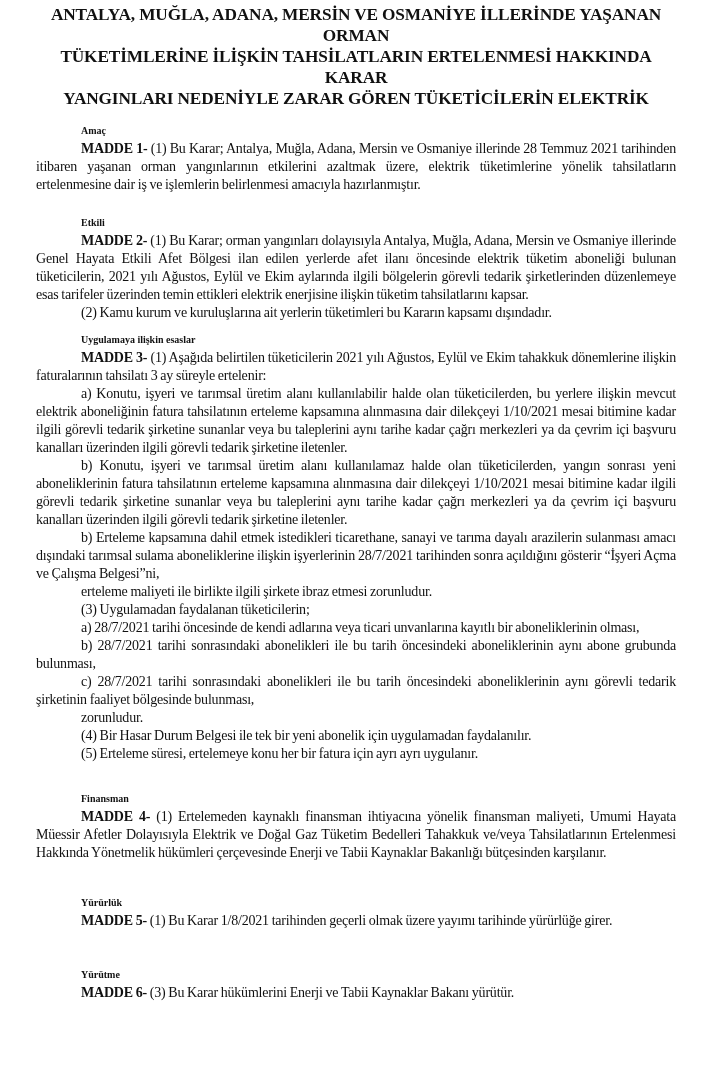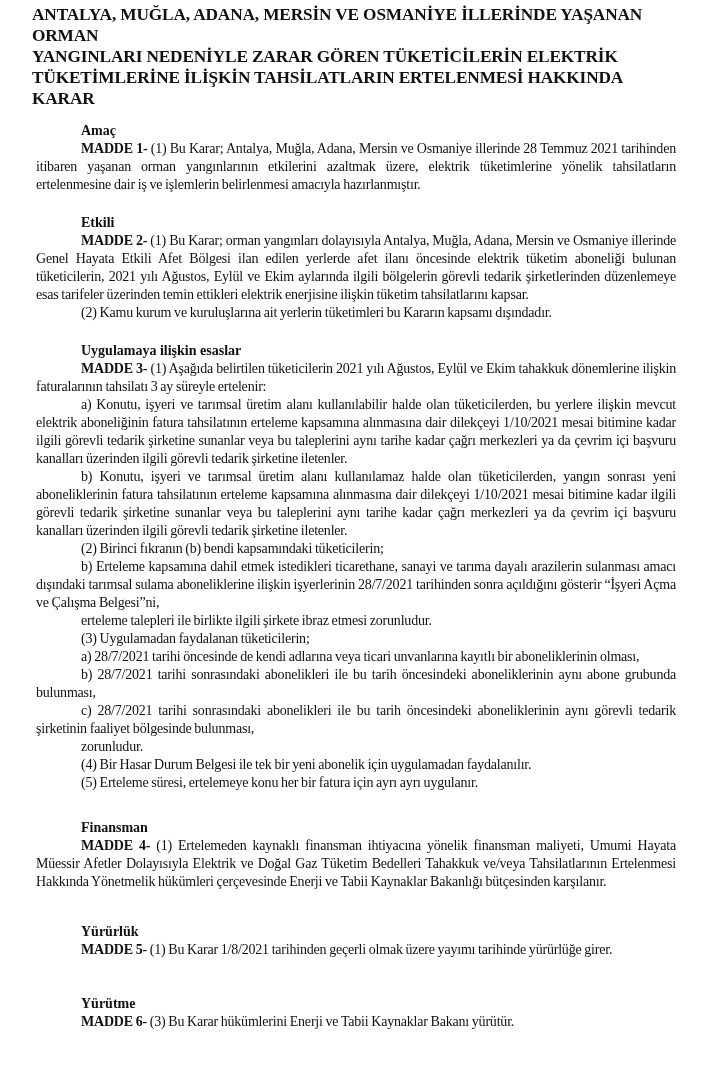--- a/index.html
+++ b/index.html
@@ -2,65 +2,64 @@
 <html><head>
 <meta charset="utf-8">
 <style>
   html, body { margin: 0; padding: 0; background: #ffffff; }
   body {
     width: 712px; height: 1078px; overflow: hidden; position: relative;
     font-family: "Liberation Serif", serif; color: #111111;
   }
   .page { position: absolute; left: 36px; top: 4px; width: 640px; }
   .title {
-    font-weight: bold; font-size: 17.3px; line-height: 21px;
+    font-weight: bold; text-align: center; font-size: 17.3px; line-height: 21px;
     margin: 0 0 0 -4px; width: 648px; letter-spacing: -0.15px;
   }
   .section { margin-top: 17px; }
   .heading {
-    font-weight: bold; font-size: 14px; line-height: 18px; padding-left: 45px;
+    font-weight: bold; font-size: 10px; line-height: 18px; padding-left: 45px;
     margin: 0;
   }
   p {
     margin: 0; font-size: 14px; line-height: 18px; text-align: justify;
     letter-spacing: -0.2px; word-spacing: -0.5px;
   }
   p.ind { text-indent: 45px; }
   p.last-left { text-align-last: left; }
   .madde { font-weight: bold; }
 </style>
 </head>
 <body>
 
 <div class="page">
   <div class="title">
     <div>ANTALYA, MUĞLA, ADANA, MERSİN VE OSMANİYE İLLERİNDE YAŞANAN ORMAN</div>
+    <div>TÜKETİMLERİNE İLİŞKİN TAHSİLATLARIN ERTELENMESİ HAKKINDA KARAR</div>
     <div>YANGINLARI NEDENİYLE ZARAR GÖREN TÜKETİCİLERİN ELEKTRİK</div>
-    <div>TÜKETİMLERİNE İLİŞKİN TAHSİLATLARIN ERTELENMESİ HAKKINDA KARAR</div>
   </div>
 
   <div class="section" style="margin-top:13px;">
     <div class="heading">Amaç</div>
     <p class="ind last-left"><span class="madde">MADDE 1-</span><span> (1) Bu Karar; Antalya, Muğla, Adana, Mersin ve Osmaniye illerinde 28 Temmuz 2021 tarihinden itibaren yaşanan orman yangınlarının etkilerini azaltmak üzere, elektrik tüketimlerine yönelik tahsilatların ertelenmesine dair iş ve işlemlerin belirlenmesi amacıyla hazırlanmıştır.</span></p>
   </div>
 
   <div class="section" style="margin-top:20px;">
     <div class="heading">Etkili</div>
     <p class="ind last-left"><span class="madde">MADDE 2-</span><span> (1) Bu Karar; orman yangınları dolayısıyla Antalya, Muğla, Adana, Mersin ve Osmaniye illerinde Genel Hayata Etkili Afet Bölgesi ilan edilen yerlerde afet ilanı öncesinde elektrik tüketim aboneliği bulunan tüketicilerin, 2021 yılı Ağustos, Eylül ve Ekim aylarında ilgili bölgelerin görevli tedarik şirketlerinden düzenlemeye esas tarifeler üzerinden temin ettikleri elektrik enerjisine ilişkin tüketim tahsilatlarını kapsar.</span></p>
     <p class="ind last-left">(2) Kamu kurum ve kuruluşlarına ait yerlerin tüketimleri bu Kararın kapsamı dışındadır.</p>
   </div>
 
-  <div class="section" style="margin-top:20px;">
+  <div class="section" style="margin-top:9px;">
     <div class="heading">Uygulamaya ilişkin esaslar</div>
     <p class="ind last-left"><span class="madde">MADDE 3-</span><span> (1) Aşağıda belirtilen tüketicilerin 2021 yılı Ağustos, Eylül ve Ekim tahakkuk dönemlerine ilişkin faturalarının tahsilatı 3 ay süreyle ertelenir:</span></p>
     <p class="ind last-left">a) Konutu, işyeri ve tarımsal üretim alanı kullanılabilir halde olan tüketicilerden, bu yerlere ilişkin mevcut elektrik aboneliğinin fatura tahsilatının erteleme kapsamına alınmasına dair dilekçeyi 1/10/2021 mesai bitimine kadar ilgili görevli tedarik şirketine sunanlar veya bu taleplerini aynı tarihe kadar çağrı merkezleri ya da çevrim içi başvuru kanalları üzerinden ilgili görevli tedarik şirketine iletenler.</p>
     <p class="ind last-left">b) Konutu, işyeri ve tarımsal üretim alanı kullanılamaz halde olan tüketicilerden, yangın sonrası yeni aboneliklerinin fatura tahsilatının erteleme kapsamına alınmasına dair dilekçeyi 1/10/2021 mesai bitimine kadar ilgili görevli tedarik şirketine sunanlar veya bu taleplerini aynı tarihe kadar çağrı merkezleri ya da çevrim içi başvuru kanalları üzerinden ilgili görevli tedarik şirketine iletenler.</p>
-    <p class="ind last-left">(2) Birinci fıkranın (b) bendi kapsamındaki tüketicilerin;</p>
     <p class="ind last-left">b) Erteleme kapsamına dahil etmek istedikleri ticarethane, sanayi ve tarıma dayalı arazilerin sulanması amacı dışındaki tarımsal sulama aboneliklerine ilişkin işyerlerinin 28/7/2021 tarihinden sonra açıldığını gösterir “İşyeri Açma ve Çalışma Belgesi”ni,</p>
-    <p class="ind last-left">erteleme talepleri ile birlikte ilgili şirkete ibraz etmesi zorunludur.</p>
+    <p class="ind last-left">erteleme maliyeti ile birlikte ilgili şirkete ibraz etmesi zorunludur.</p>
     <p class="ind last-left">(3) Uygulamadan faydalanan tüketicilerin;</p>
     <p class="ind last-left">a) 28/7/2021 tarihi öncesinde de kendi adlarına veya ticari unvanlarına kayıtlı bir aboneliklerinin olması,</p>
     <p class="ind last-left">b) 28/7/2021 tarihi sonrasındaki abonelikleri ile bu tarih öncesindeki aboneliklerinin aynı abone grubunda bulunması,</p>
     <p class="ind last-left">c) 28/7/2021 tarihi sonrasındaki abonelikleri ile bu tarih öncesindeki aboneliklerinin aynı görevli tedarik şirketinin faaliyet bölgesinde bulunması,</p>
     <p class="ind last-left">zorunludur.</p>
     <p class="ind last-left">(4) Bir Hasar Durum Belgesi ile tek bir yeni abonelik için uygulamadan faydalanılır.</p>
     <p class="ind last-left">(5) Erteleme süresi, ertelemeye konu her bir fatura için ayrı ayrı uygulanır.</p>
   </div>
 
   <div class="section" style="margin-top:27px;">

